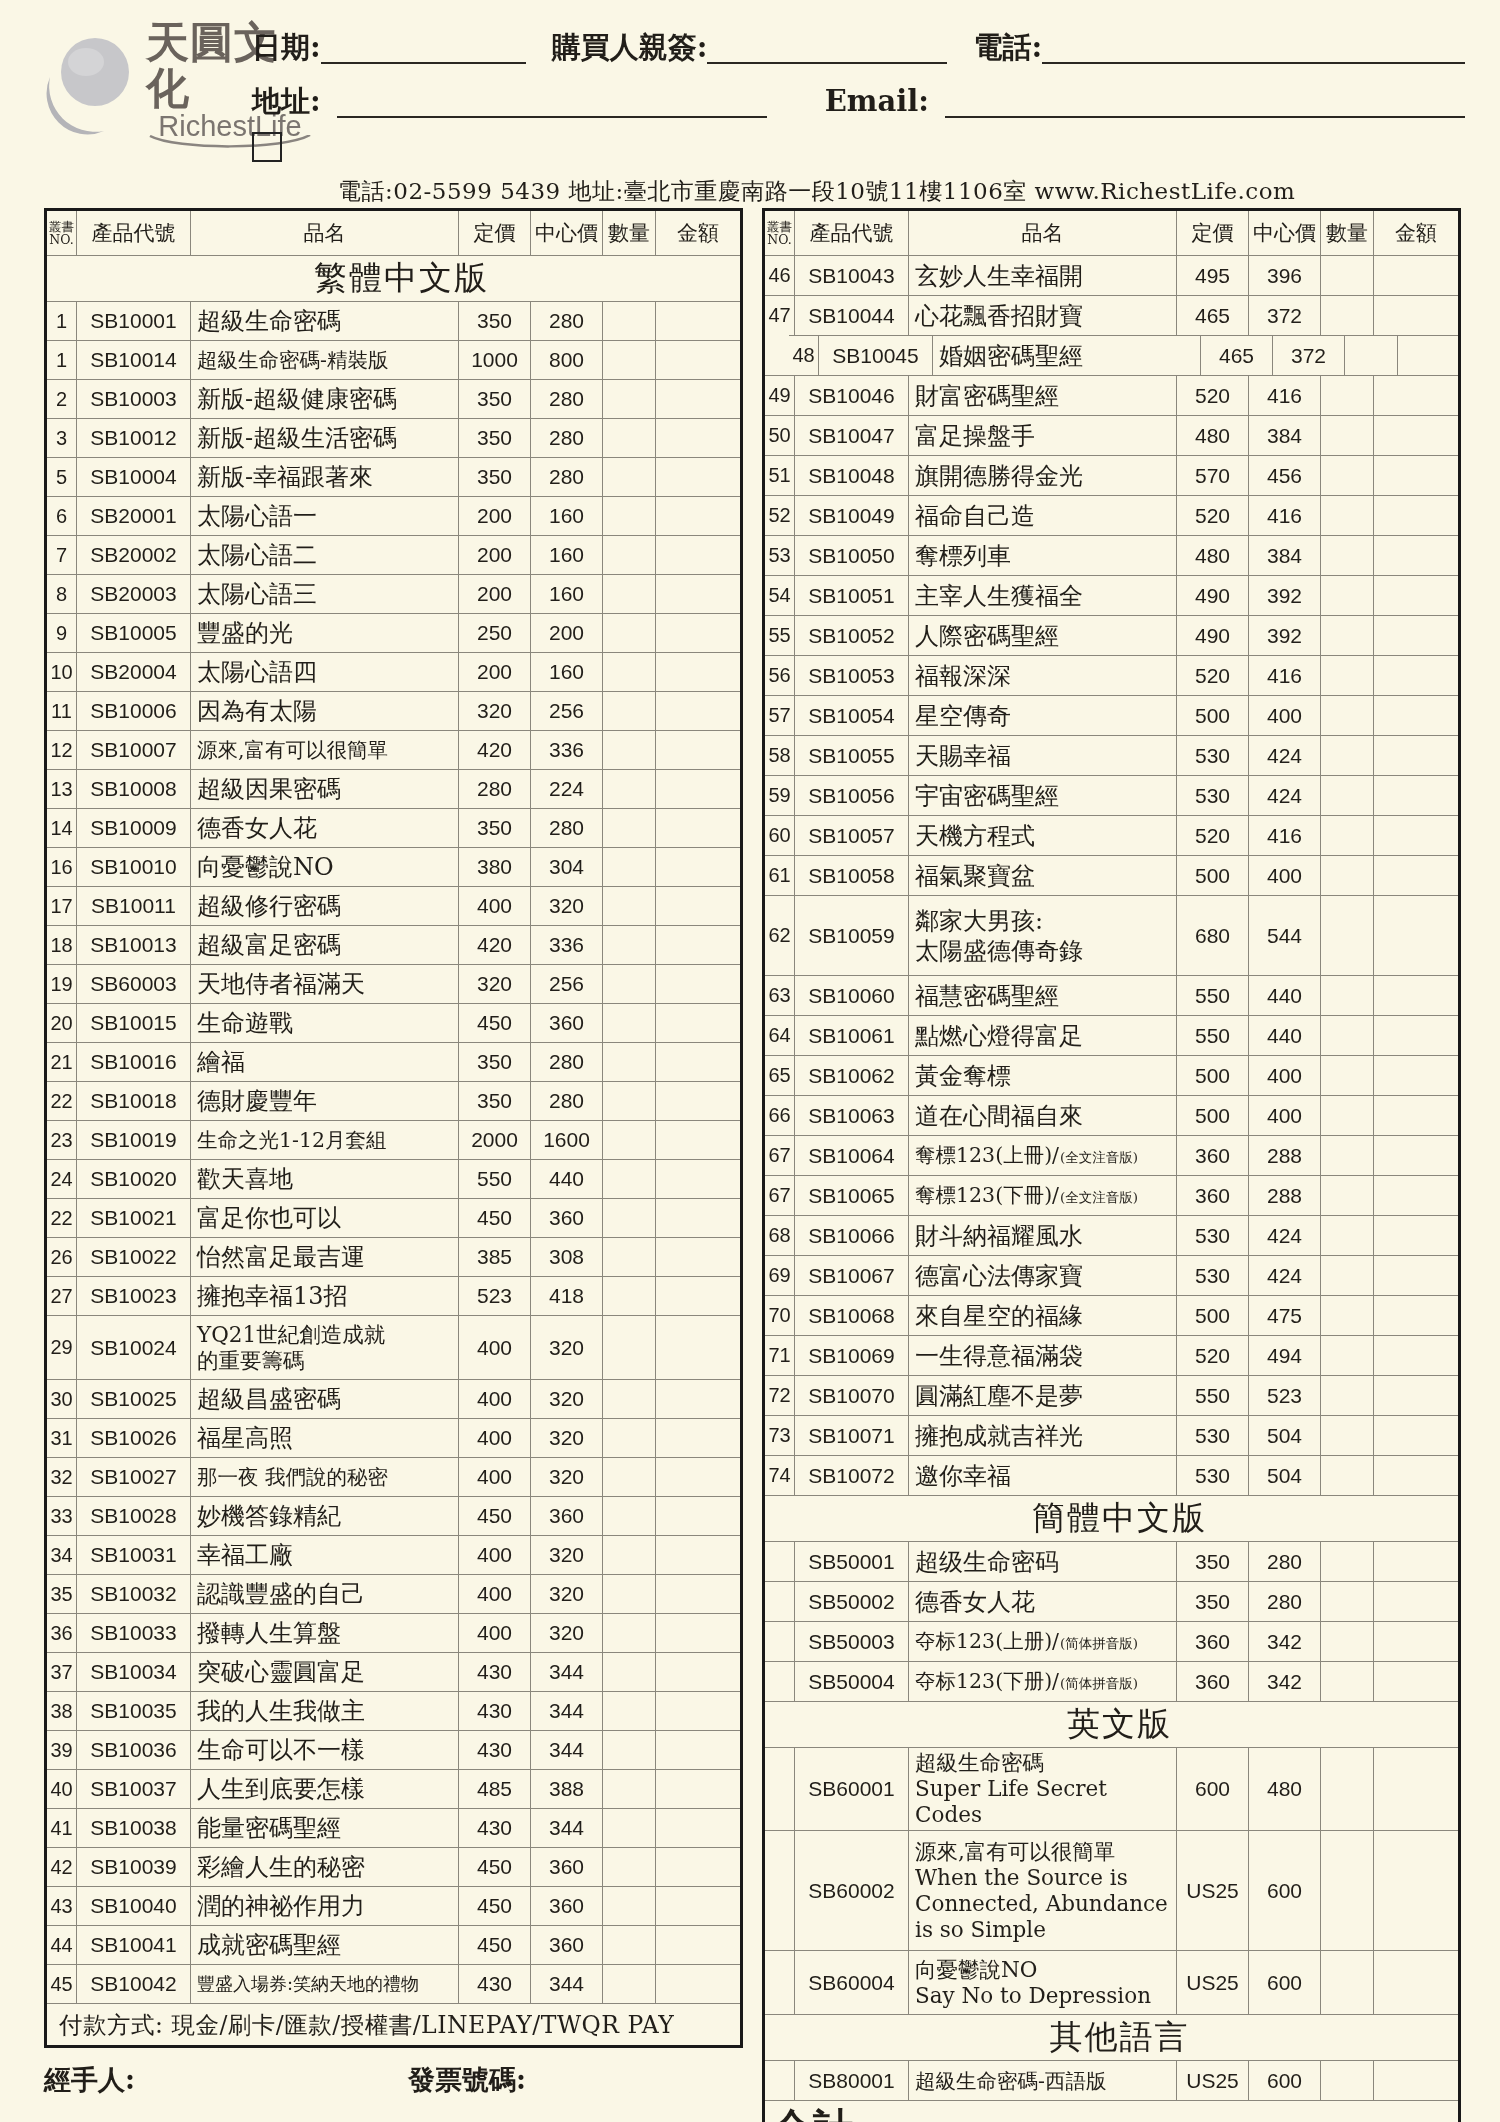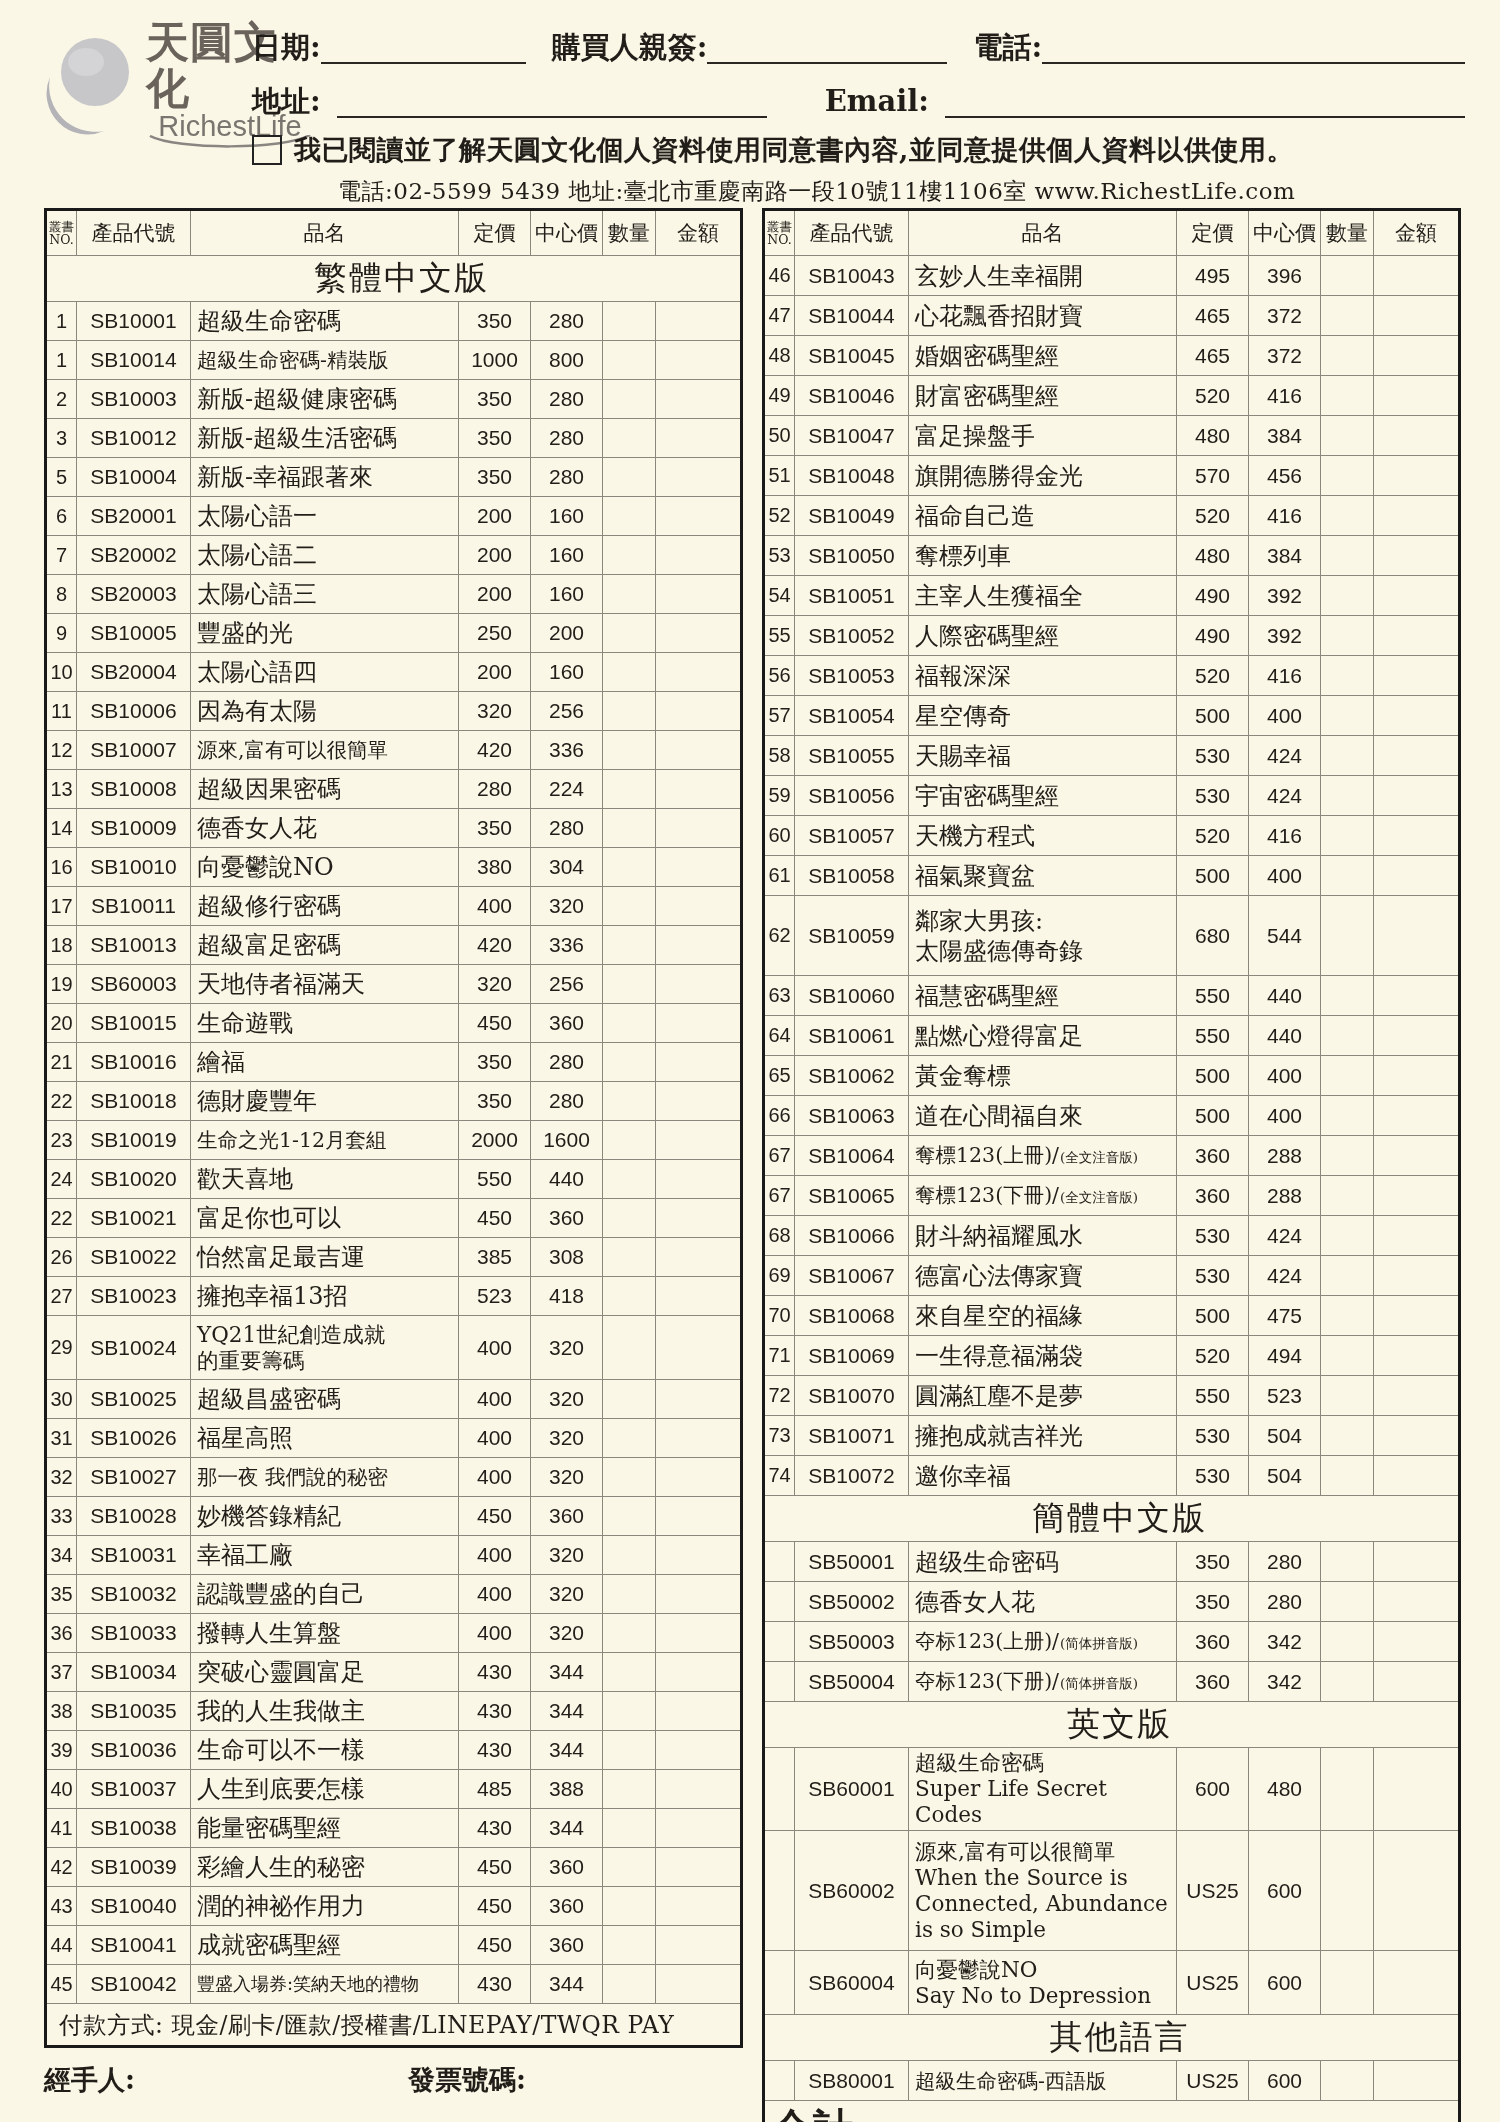--- a/index.html
+++ b/index.html
@@ -92,21 +92,20 @@
   <div class="hline l2">
     <span class="hdr-label">地址:</span>
     <span class="uline" style="max-width:430px;"></span>
     <span class="sp"></span>
     <span class="hdr-label">Email:</span>
     <span class="uline"></span>
   </div>
 
   <div class="consent">
     <span class="cbox"></span>
-    <span class="ctext">我已閱讀並了解天圓文化個人資料使用同意書內容,並同意提供個人資料以供使用。</span>
   </div>
 
   <div class="contact">電話:02-5599 5439   地址:臺北市重慶南路一段10號11樓1106室  www.RichestLife.com</div>
 
   <div class="ttable" id="ltable">
     <div class="trow thead">
       <div class="no-hdr">
         <span>叢書</span>
         <span>NO.</span>
       </div>
@@ -624,21 +623,21 @@
         <div class="c-no">47</div>
         <div class="c-code">SB10044</div>
         <div class="c-name">
           <span>心花飄香招財寶</span>
         </div>
         <div class="c-price">465</div>
         <div class="c-center">372</div>
         <div class="c-qty"></div>
         <div class="c-amt"></div>
       </div>
-      <div class="trow book" style="min-height: 40px;">
+      <div class="trow book" style="min-height: 40px; margin-left: 24px;">
         <div class="c-no">48</div>
         <div class="c-code">SB10045</div>
         <div class="c-name">
           <span>婚姻密碼聖經</span>
         </div>
         <div class="c-price">465</div>
         <div class="c-center">372</div>
         <div class="c-qty"></div>
         <div class="c-amt"></div>
       </div>

